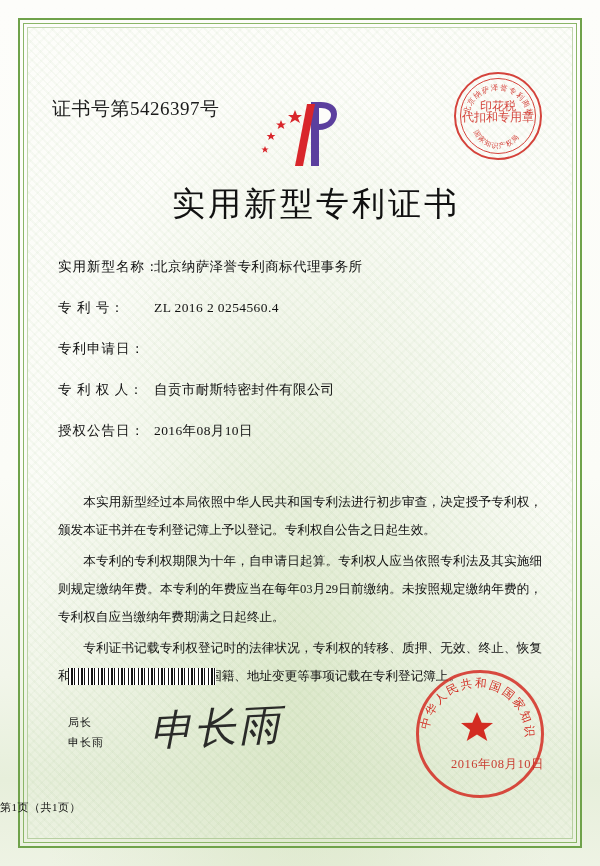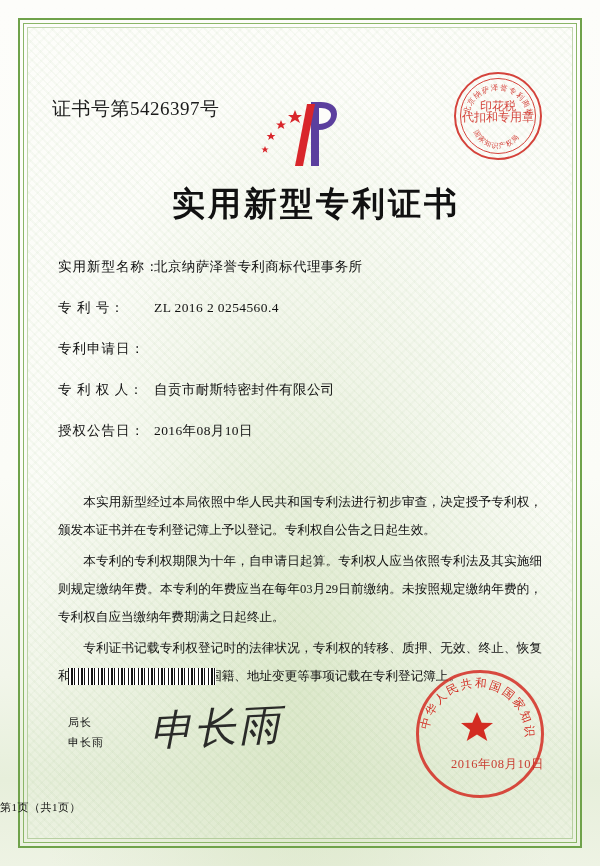--- a/index.html
+++ b/index.html
@@ -100,21 +100,21 @@
   }
   .seal-top svg { position:absolute; left:0; top:0; }
 
   
   .title {
     position: absolute;
     left: 0; right: 0;
     top: 182px;
     text-align: center;
     font-size: 33px;
-    font-weight: bold;
+    font-weight: normal;
     letter-spacing: 3px;
     color: #111;
     font-family: "DejaVu Sans", sans-serif;
     padding-left: 32px;
   }
 
   
   .fields {
     position: absolute;
     left: 58px;

